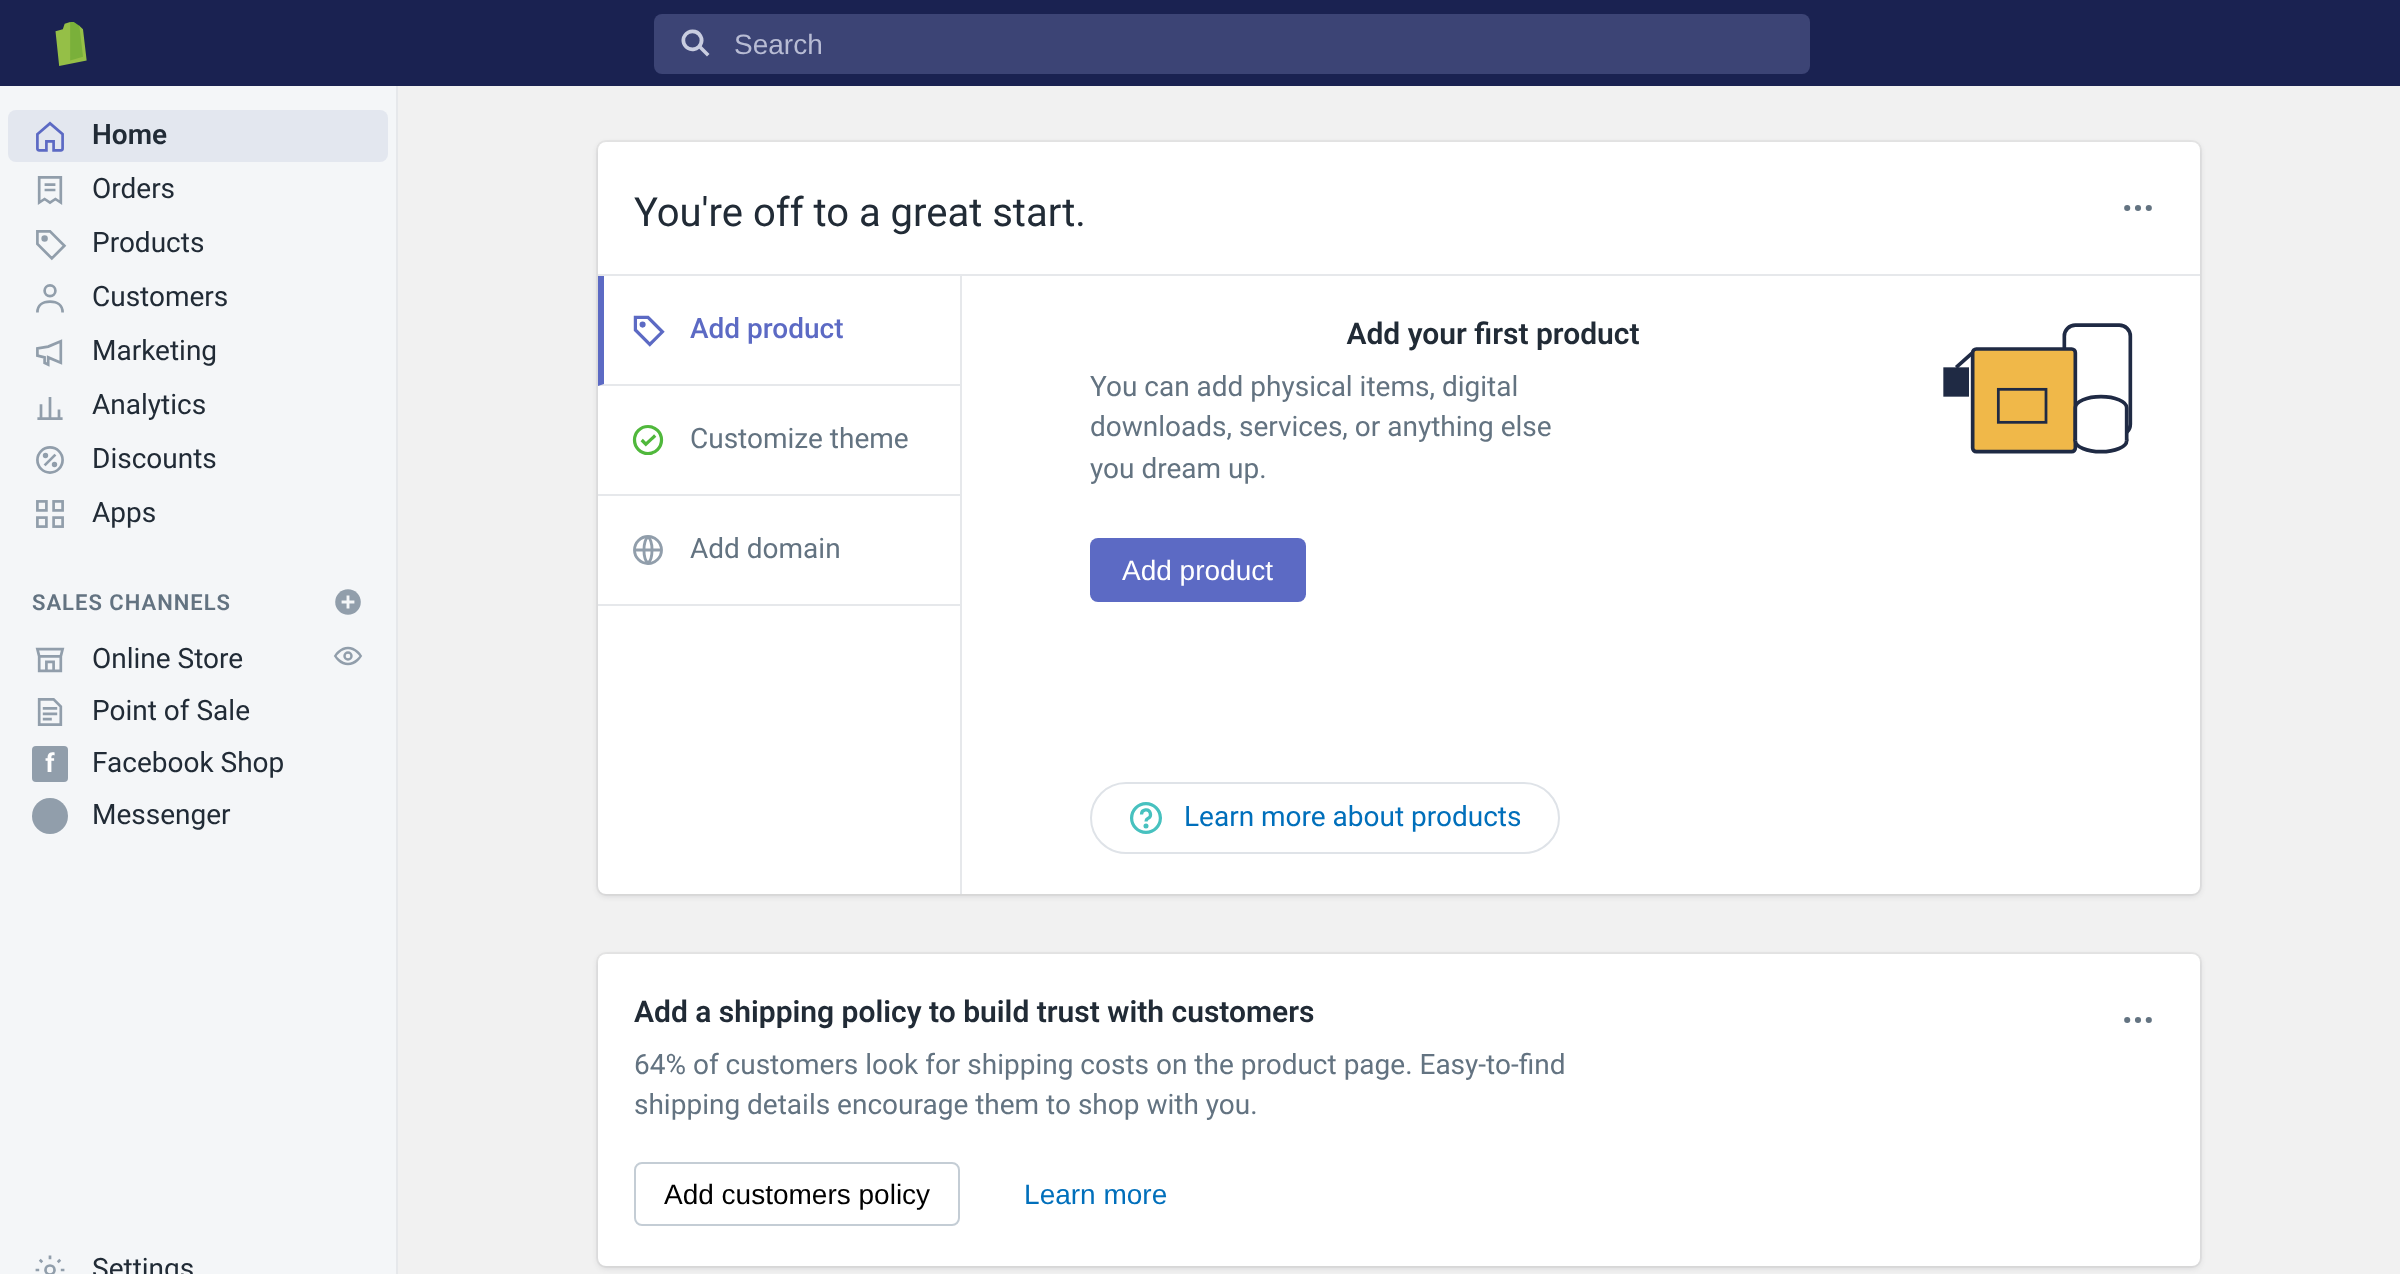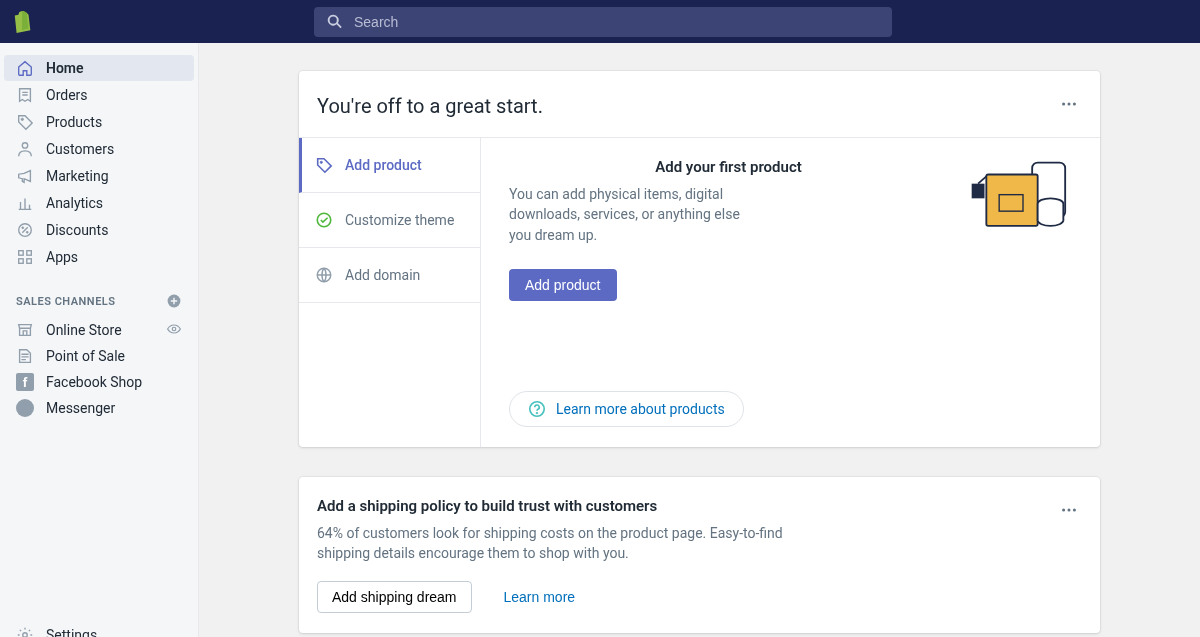--- a/index.html
+++ b/index.html
@@ -1,18 +1,18 @@
 <!DOCTYPE html>
 <html><head>
 <meta charset="utf-8">
 <style>
 * { box-sizing: border-box; margin: 0; padding: 0; }
 body { font-family: -apple-system, BlinkMacSystemFont, "Segoe UI", Roboto, sans-serif; background: #f1f1f1; color: #212b36; width: 1200px; height: 637px; overflow: hidden; }
 
-.topbar { height: 43px; background: #1a2251; display: flex; align-items: center; padding: 0 12px; }
+.topbar { height: 43px; background: #1a2251; display: flex; align-items: center; padding: 0 25px; }
 .logo { width: 22px; height: 24px; margin-right: 10px; }
 .logo svg { width: 100%; height: 100%; }
 .topbar-blank1 { width: 158px; height: 28px; background: #1a2251; }
 .search-wrap { margin-left: 112px; width: 578px; height: 30px; background: #3c4475; border-radius: 4px; display: flex; align-items: center; padding: 0 12px; }
 .search-wrap svg { width: 18px; height: 18px; fill: #c9cde0; }
 .search-input { flex: 1; background: transparent; border: none; outline: none; color: #fff; font-size: 14px; margin-left: 10px; }
 .search-input::placeholder { color: #b8bcd4; }
 .topbar-right { margin-left: auto; width: 150px; height: 30px; background: #1a2251; }
 
 .layout { display: flex; height: 618px; }
@@ -34,21 +34,21 @@
 .settings-item { display: flex; align-items: center; height: 28px; padding: 0 12px; font-size: 14px; cursor: pointer; }
 .settings-item svg { width: 18px; height: 18px; fill: #919eab; margin-right: 12px; }
 
 .main { flex: 1; overflow-y: auto; padding: 28px 100px 20px; }
 .card { background: #fff; border-radius: 4px; box-shadow: 0 0 0 1px rgba(63,63,68,0.05), 0 1px 3px rgba(63,63,68,0.15); margin-bottom: 30px; }
 .card-header { display: flex; align-items: center; justify-content: space-between; padding: 20px 18px 16px; }
 .card-title { font-size: 20px; font-weight: 400; }
 .more-btn { cursor: pointer; padding: 4px; }
 .more-btn svg { width: 18px; height: 18px; fill: #637381; }
 
-.setup-body { display: flex; border-top: 1px solid #e6e8eb; }
+.setup-body { display: flex; border-top: 1px solid #e6e8eb; gap: 36px; }
 .steps { width: 182px; border-right: 1px solid #e6e8eb; }
 .step { display: flex; align-items: center; padding: 18px 16px; border-bottom: 1px solid #e6e8eb; cursor: pointer; font-size: 14px; color: #637381; }
 .step svg { width: 18px; height: 18px; margin-right: 12px; }
 .step.active { border-left: 3px solid #5c6ac4; padding-left: 13px; color: #5c6ac4; font-weight: 500; }
 .step.active svg { stroke: #5c6ac4; fill: none; }
 .step.done svg { stroke: #50b83c; fill: none; }
 
 .step-detail { flex: 1; padding: 20px 22px 20px 28px; position: relative; }
 .step-detail-top { display: flex; }
 .step-text { flex: 1; padding-right: 20px; }
@@ -271,21 +271,21 @@
         </div>
       </div>
     </div>
 
     <div class="card">
       <div class="card2-body">
         <div class="card2-head">
           <div style="flex:1">
             <div class="card2-title">Add a shipping policy to build trust with customers</div>
             <div class="card2-p">64% of customers look for shipping costs on the product page. Easy-to-find shipping details encourage them to shop with you.</div>
-            <button class="btn-secondary">Add shipping dream</button>
+            <button class="btn-secondary">Add customers policy</button>
             <button class="link-btn">Learn more</button>
           </div>
           <div class="more-btn">
             <svg viewBox="0 0 20 20">
                 <circle cx="4" cy="10" r="1.7"></circle>
                 <circle cx="10" cy="10" r="1.7"></circle>
                 <circle cx="16" cy="10" r="1.7"></circle>
               </svg>
           </div>
         </div>

